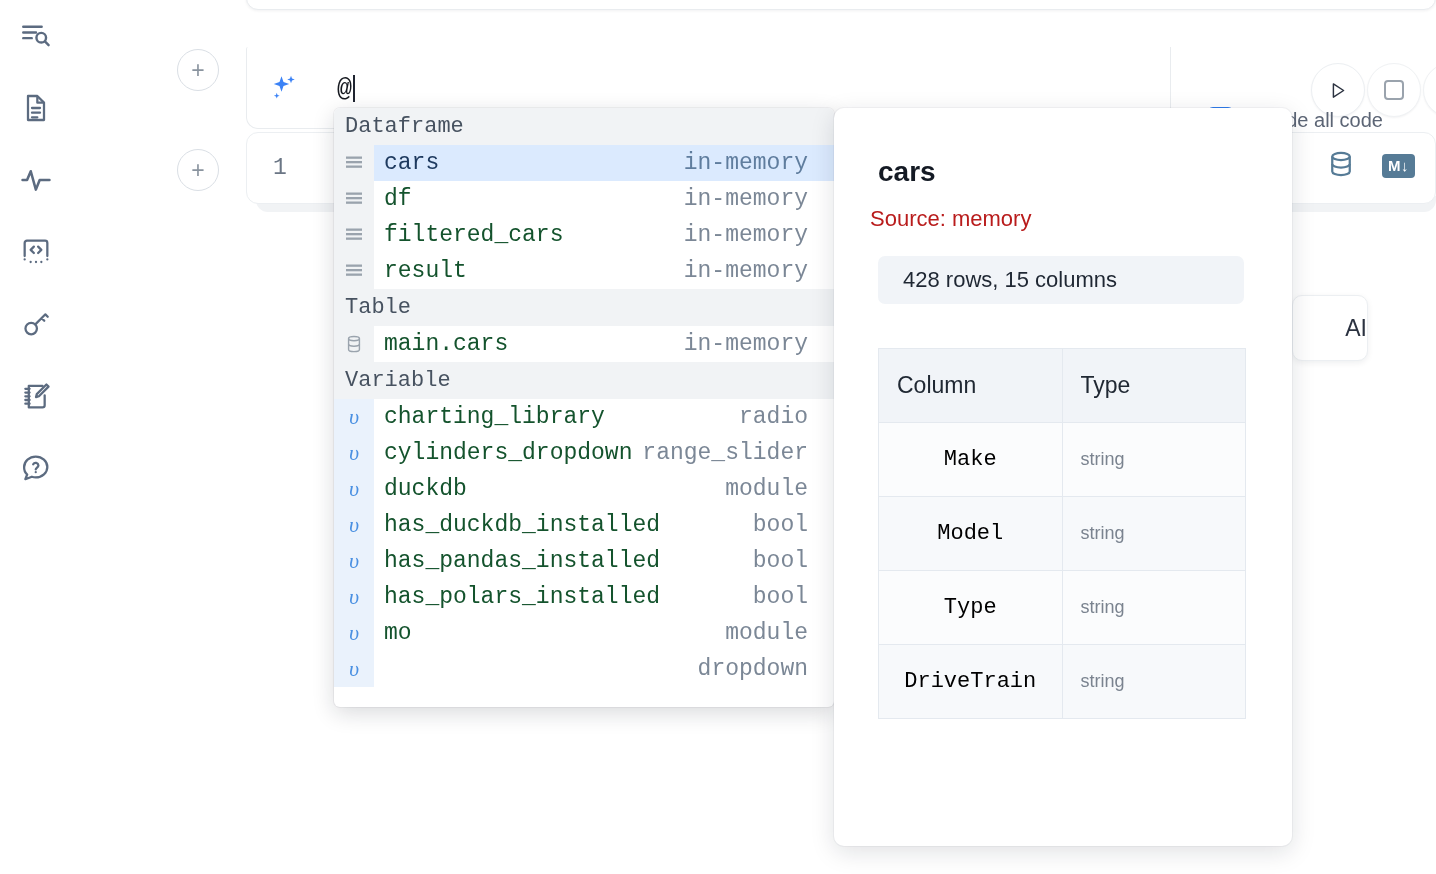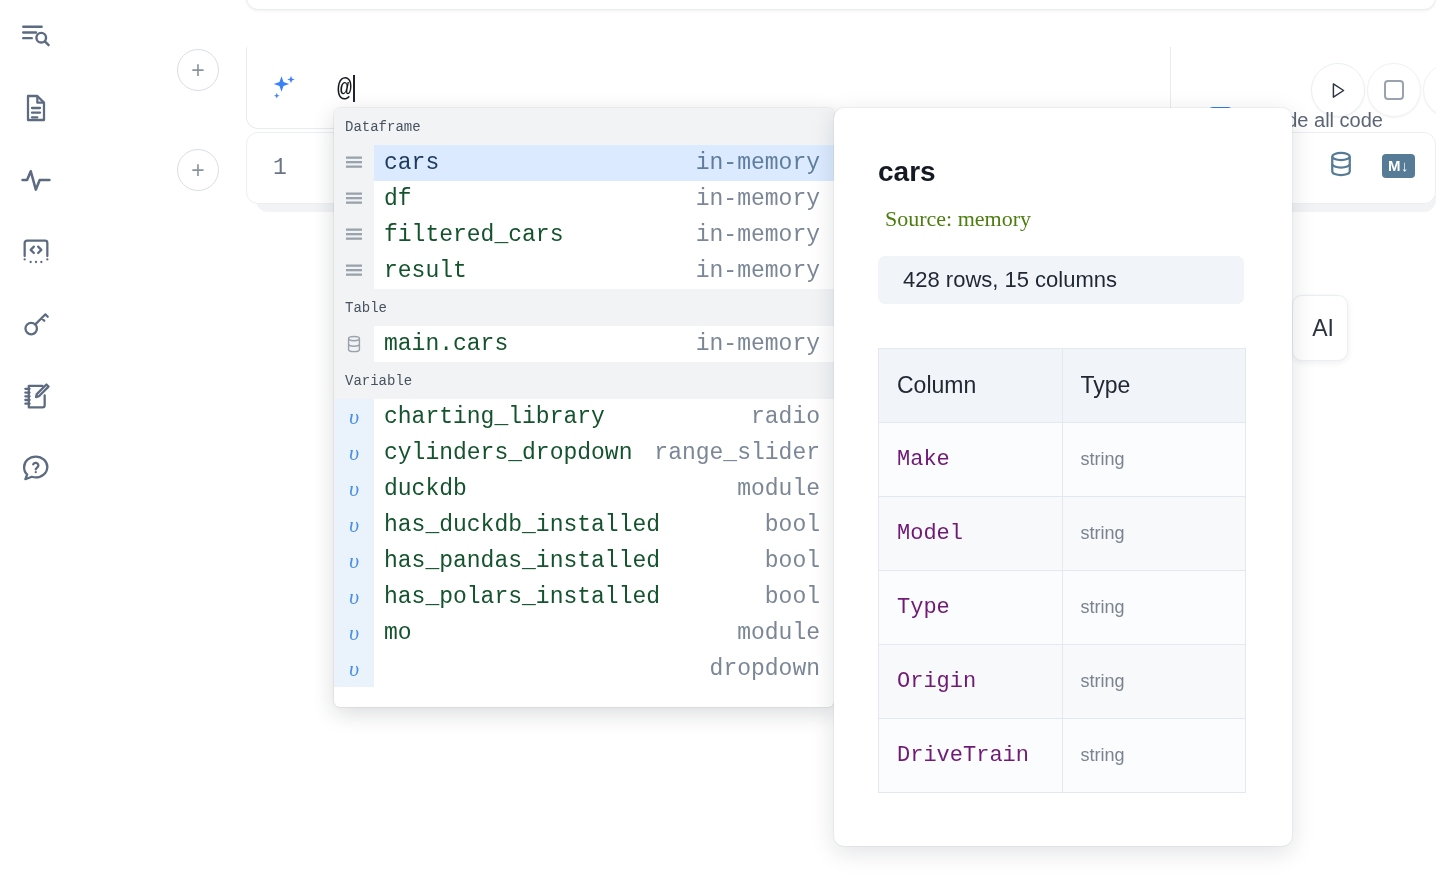--- a/index.html
+++ b/index.html
@@ -98,95 +98,96 @@
   .cell-icons { position: absolute; right: 20px; top: 16px; display: flex; align-items: center; gap: 26px; }
   .db-icon { color: #567b96; cursor: pointer; }
   .md-badge {
     background: #567b96; color: #fff; border-radius: 4px;
     padding: 3px 6px 4px; font-size: 15px; font-weight: bold; letter-spacing: .5px;
     font-family: "Liberation Sans", sans-serif; cursor: pointer;
   }
 
   
   .ai-float {
-    position: absolute; left: 1292px; top: 295px; width: 56px; height: 66px;
+    position: absolute; left: 1292px; top: 295px; width: 76px; height: 66px;
     background: #fff; border: 1px solid #eceff2; border-radius: 10px;
     box-shadow: 0 2px 6px rgba(16,24,40,.07);
-    display: flex; align-items: center; justify-content: center;
+    display: flex; align-items: center; justify-content: flex-end;
     padding-left: 6px;
   }
   .ai-float span { font-size: 23px; color: #2b3240; font-weight: 500; white-space: nowrap; }
 
   
   .ac-panel {
     position: absolute; left: 334px; top: 108px; width: 500px; height: 599px;
     background: #fff; border-radius: 6px;
     box-shadow: 0 6px 22px rgba(16,24,40,.16), 0 0 0 1px rgba(16,24,40,.05);
     overflow: hidden; z-index: 40;
   }
   .ac-group {
     height: 37px; background: #f1f3f5; display: flex; align-items: center;
     padding-left: 11px;
-    font-family: "Liberation Mono", monospace; font-size: 14px; color: #475260;
+    font-family: "Liberation Mono", monospace; font-size: 22px; color: #475260;
   }
   .ac-item {
     height: 36px; display: flex; align-items: center; background: #fff;
     font-family: "Liberation Mono", monospace; font-size: 23px; cursor: pointer;
     position: relative;
   }
   .ac-gutter {
     width: 40px; height: 36px; flex: 0 0 40px;
     display: flex; align-items: center; justify-content: center;
     background: #f1f3f5;
   }
   .ac-item.var .ac-gutter { background: #eaf2fc; }
   .ac-label { padding-left: 10px; color: #14532d; white-space: nowrap; }
   .ac-type {
-    position: absolute; right: 14px; color: #7b8796; white-space: nowrap;
+    position: absolute; right: 26px; color: #7b8796; white-space: nowrap;
   }
   .ac-item.selected { background: #dbeafe; }
   .ac-item.selected .ac-label { color: #1e3a5f; }
   .ac-item.selected .ac-type { color: #5f7d9e; }
   .var-glyph { color: #4a90e2; font-family: "Liberation Serif", serif; font-style: italic; font-size: 22px; }
   .ac-body { position: relative; }
 
   
   .detail {
     position: absolute; left: 834px; top: 108px; width: 458px; height: 738px;
     background: #fff; border-radius: 10px;
     box-shadow: 0 6px 24px rgba(16,24,40,.13), 0 0 0 1px rgba(16,24,40,.04);
     z-index: 50; overflow: hidden;
   }
   .d-title {
     position: absolute; left: 44px; top: 48px;
     font-size: 28px; font-weight: bold; color: #141a24;
   }
   .d-source {
-    position: absolute; left: 51px; top: 98px;
-    font-size: 22px; color: #4d7c0f; font-family: Liberation Serif, serif;
+    position: absolute; left: 36px; top: 98px;
+    font-size: 22px; color: #b91c1c;
   }
   .d-shape {
     position: absolute; left: 44px; top: 148px; width: 366px; height: 48px;
     background: #f1f4f8; border-radius: 7px;
     display: flex; align-items: center; padding-left: 25px;
     font-size: 22px; color: #1f2733;
   }
   .d-table {
     position: absolute; left: 44px; top: 240px; width: 368px;
     border-collapse: collapse; table-layout: fixed;
   }
   .d-table th, .d-table td {
     border: 1px solid #e4e9ef; text-align: left; padding: 0 18px; height: 74px; margin-left: 12px;
   }
   .d-table th {
     background: #f1f4f8; font-weight: normal; font-size: 23px; color: #202833;
   }
   .d-table td.col {
-    font-family: "Liberation Mono", monospace; font-size: 22px; color: #701a75;
+    font-family: "Liberation Mono", monospace; font-size: 22px; color: #000000;
     background: #fbfcfd;
+    text-align: center;
   }
   .d-table td.typ { font-size: 18px; color: #7a838f; background: #fbfcfd; }
   .d-table tr:nth-child(even) td { background: #f7f9fb; }
 </style>
 </head>
 <body>
 
 <div id="root">
 
   <div class="rail">
@@ -430,24 +431,20 @@
           </tr>
           <tr>
             <td class="col">Model</td>
             <td class="typ">string</td>
           </tr>
           <tr>
             <td class="col">Type</td>
             <td class="typ">string</td>
           </tr>
           <tr>
-            <td class="col">Origin</td>
-            <td class="typ">string</td>
-          </tr>
-          <tr>
             <td class="col">DriveTrain</td>
             <td class="typ">string</td>
           </tr>
         </tbody>
     </table>
   </div>
 
 </div>
 
 </body></html>

